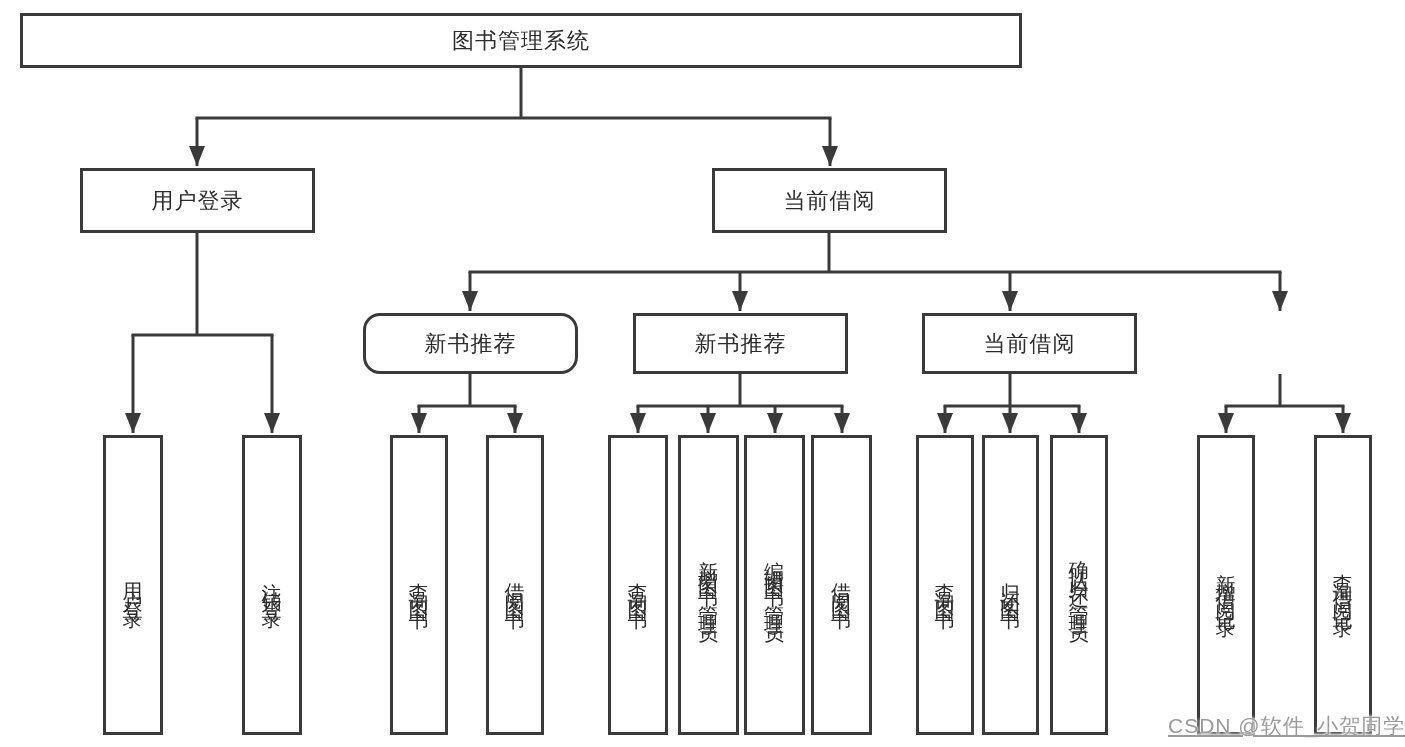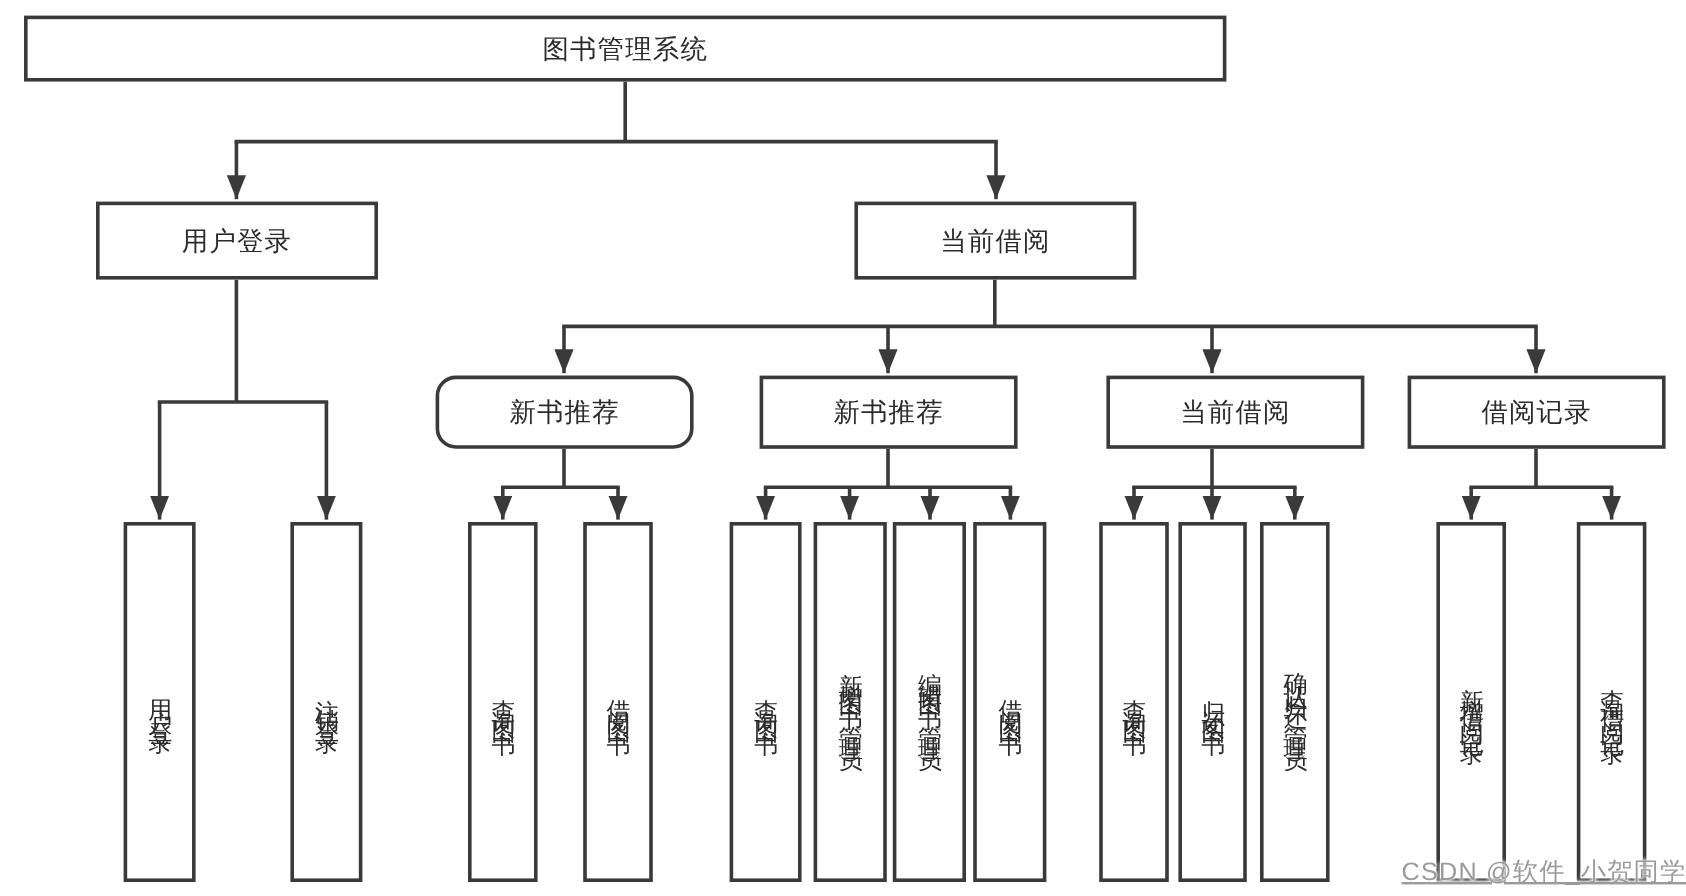--- a/index.html
+++ b/index.html
@@ -86,23 +86,20 @@
 
   <div class="box lvl3" style="left:363px;border-radius:17px;">
     <span>新书推荐</span>
   </div>
   <div class="box lvl3" style="left:633px;">
     <span>新书推荐</span>
   </div>
   <div class="box lvl3" style="left:922px;">
     <span>当前借阅</span>
   </div>
-  <div class="box lvl3" style="left:1173px;">
-    <span>借阅记录</span>
-  </div>
 
   <div class="box leaf" style="left:103px;width:60px;">
     <span>用户登录</span>
   </div>
   <div class="box leaf" style="left:242px;width:60px;">
     <span>注销登录</span>
   </div>
 
   <div class="box leaf" style="left:390px;width:58px;">
     <span>查询图书</span>

